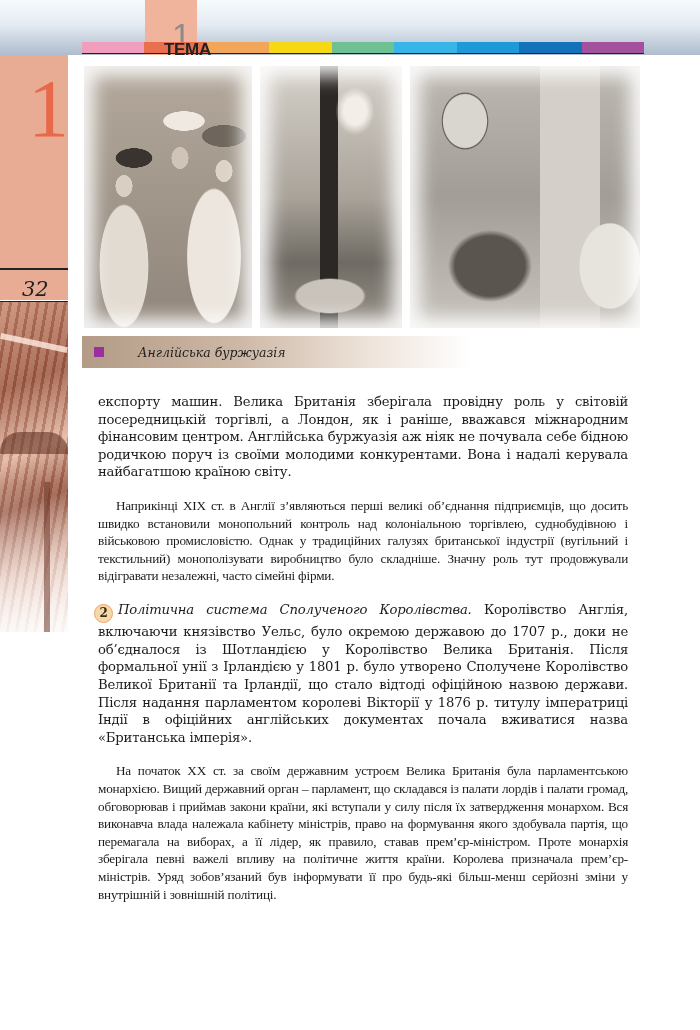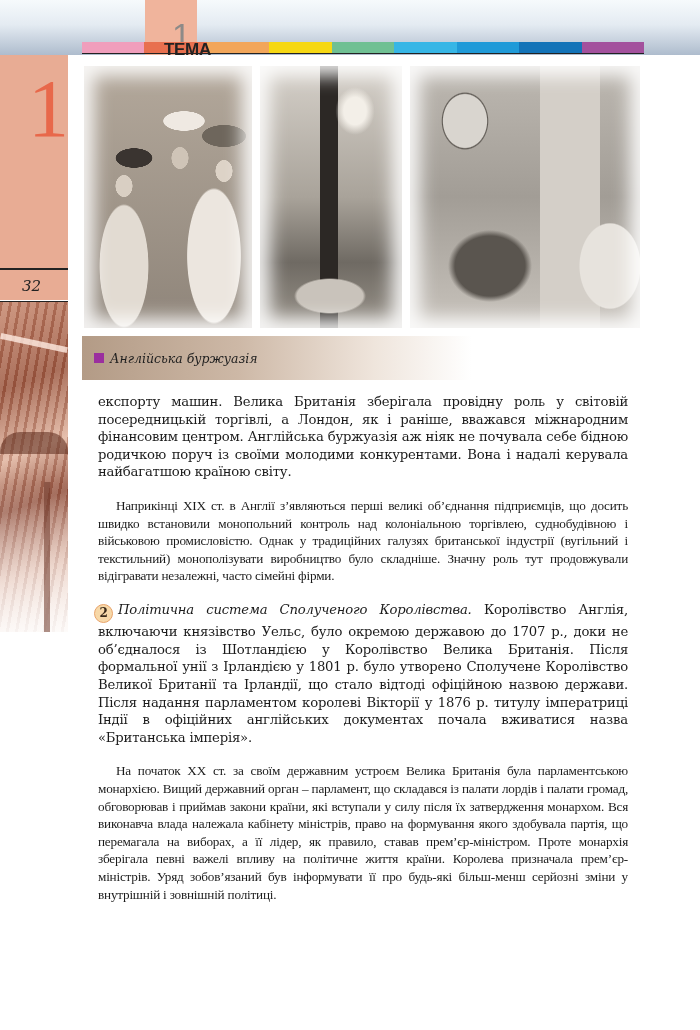--- a/index.html
+++ b/index.html
@@ -37,21 +37,21 @@
       background: #e8ac94;
     }
     .chapter-number {
       position: absolute; left: 28px; top: 68px;
       font-family: "Liberation Serif", serif; font-size: 82px; color: #e8684a;
       line-height: 1;
     }
     .page-rule-top { position: absolute; left: 0; top: 268px; width: 68px; height: 1.5px; background: #222; }
     .page-rule-bot { position: absolute; left: 0; top: 301px; width: 68px; height: 1.5px; background: #222; }
     .page-number {
-      position: absolute; left: 22px; top: 277px; font-size: 15px; font-style: italic;
+      position: absolute; left: 22px; top: 277px; font-size: 21px; font-style: italic;
       font-family: "DejaVu Serif", serif; color: #222;
     }
     .side-photo {
       position: absolute; left: 0; top: 302px; width: 68px; height: 330px;
       background:
         linear-gradient(to bottom, rgba(255,255,255,0) 0%, rgba(255,255,255,0) 55%, rgba(255,255,255,0.85) 100%),
         repeating-linear-gradient(100deg, rgba(120,50,30,0.25) 0 3px, rgba(255,240,230,0.15) 3px 9px),
         linear-gradient(160deg, #c78a72 0%, #9c5a44 25%, #e2b7a3 45%, #8e4d3a 60%, #d8a894 80%, #f4e3da 100%);
     }
     .side-photo .beam1 { position: absolute; left: 0; top: 38px; width: 68px; height: 6px; background: rgba(255,235,225,0.8); transform: rotate(12deg); }
@@ -85,23 +85,23 @@
       background:
         radial-gradient(ellipse 36px 44px at 55px 55px, #d9d5cf 60%, #5f5a54 63%, transparent 66%),
         radial-gradient(ellipse 50px 70px at 200px 200px, #e7e3dd 60%, transparent 62%),
         radial-gradient(ellipse 70px 60px at 80px 200px, #5a554f 50%, transparent 60%),
         linear-gradient(to right, transparent 130px, #d4cfc8 130px, #d4cfc8 190px, transparent 190px),
         linear-gradient(to bottom, #bdb8b1 0%, #a29d96 50%, #c8c3bc 100%);
     }
 
     
     .caption-bar {
-      position: absolute; left: 82px; top: 336px; width: 390px; height: 44px;
+      position: absolute; left: 82px; top: 336px; width: 390px; height: 32px;
       background: linear-gradient(to right, #b39b86 0%, #cdb8a6 40%, #efe5dc 75%, #ffffff 100%);
-      display: flex; align-items: center; padding-left: 12px;
+      display: flex; align-items: center; padding-left: 12px; gap: 28px;
     }
     .caption-square { width: 10px; height: 10px; background: #9b2f9f; margin-right: 6px; }
     .caption-text { font-family: "DejaVu Serif", serif; font-style: italic; font-size: 12.5px; color: #1e1e1e; }
 
     
     .body-text {
       position: absolute; left: 82px; top: 377px; width: 562px;
       font-family: "DejaVu Serif", serif; font-size: 13.2px; line-height: 17.6px;
       text-align: justify; color: #1b1b1b; letter-spacing: -0.2px;
       hyphens: manual;

